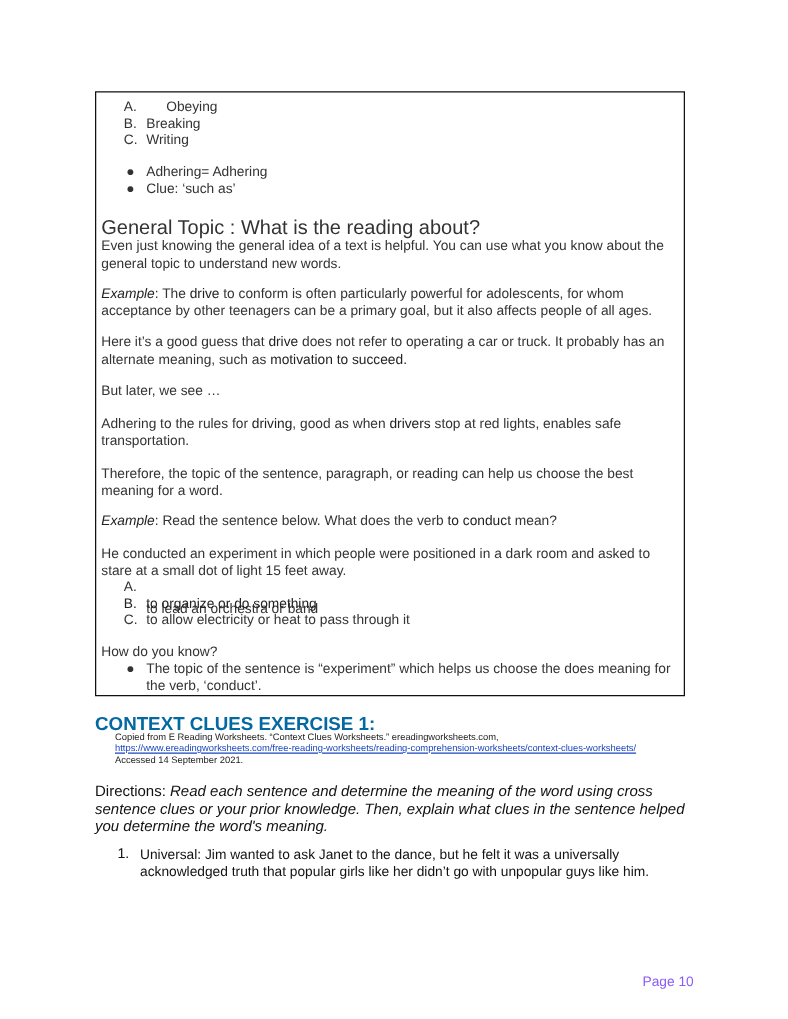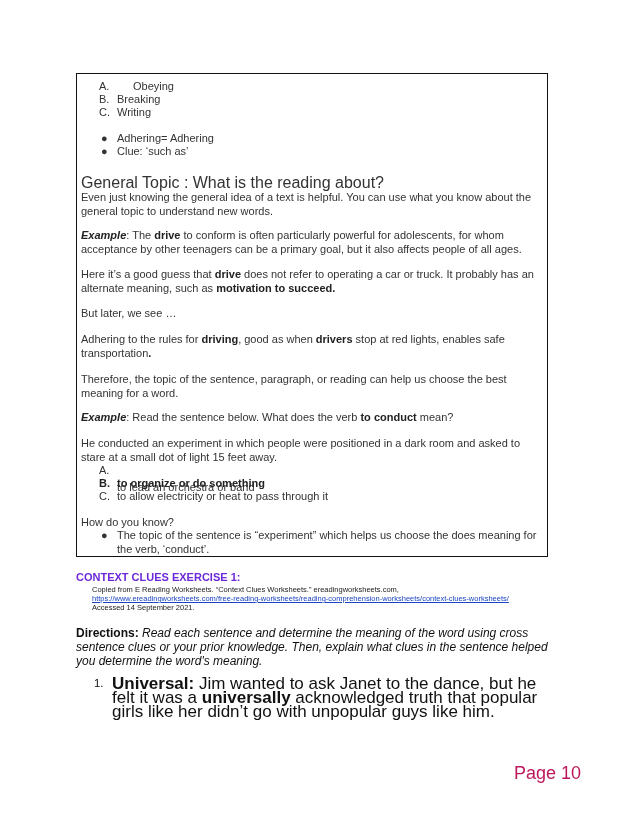--- a/index.html
+++ b/index.html
@@ -2,30 +2,30 @@
 <html><head>
 <meta charset="utf-8">
 <style>
   html, body { margin: 0; padding: 0; background: #ffffff; }
   body { width: 630px; height: 815px; position: relative; overflow: hidden;
          font-family: "Liberation Sans", sans-serif; color: #222; }
   .box { position: absolute; left: 76px; top: 73px; width: 472px; height: 484px;
          border: 1.5px solid #111; box-sizing: border-box; }
   .abs { position: absolute; font-size: 11px; line-height: 13px; white-space: nowrap; color: #333; }
   .lt { position: absolute; left: 81px; width: 466px; font-size: 11px; line-height: 13.5px; color: #333; white-space: normal; }
-  .b { font-weight: bold; color: #222; }
+  .b { font-weight: normal; color: #222; }
   .it { font-style: italic; }
   .h2 { font-size: 16px; line-height: 18px; color: #333; }
-  .sec-h { position: absolute; left: 76px; top: 571px; font-size: 11px; font-weight: bold; color: #6d28d9; }
+  .sec-h { position: absolute; left: 76px; top: 571px; font-size: 15px; font-weight: bold; color: #0369a1; }
   .small { position: absolute; left: 92px; font-size: 7.5px; line-height: 9px; color: #222; white-space: nowrap; text-align: center; }
   .link { color: #1a44c2; text-decoration: underline; }
   .dir { position: absolute; left: 76px; top: 626px; width: 480px; font-size: 12px; line-height: 14px; color: #111; }
-  .q { position: absolute; left: 112px; top: 677px; width: 450px; font-size: 17px; line-height: 14px; color: #111; }
+  .q { position: absolute; left: 112px; top: 677px; width: 450px; font-size: 11px; line-height: 14px; color: #111; }
   .qn { position: absolute; left: 94px; top: 677px; font-size: 11.3px; color: #111; }
-  .page { position: absolute; left: 514px; top: 763px; font-size: 18px; color: #be185d; }
+  .page { position: absolute; left: 514px; top: 780px; font-size: 11px; color: #8b5cf6; }
 </style>
 </head>
 <body>
 
 <div class="box"></div>
 
 <div class="abs" style="left:99px;top:80px">A.</div>
 <div class="abs" style="left:133px;top:80px">Obeying</div>
 <div class="abs" style="left:99px;top:93px">B.</div>
 <div class="abs" style="left:117px;top:93px">Breaking</div>

